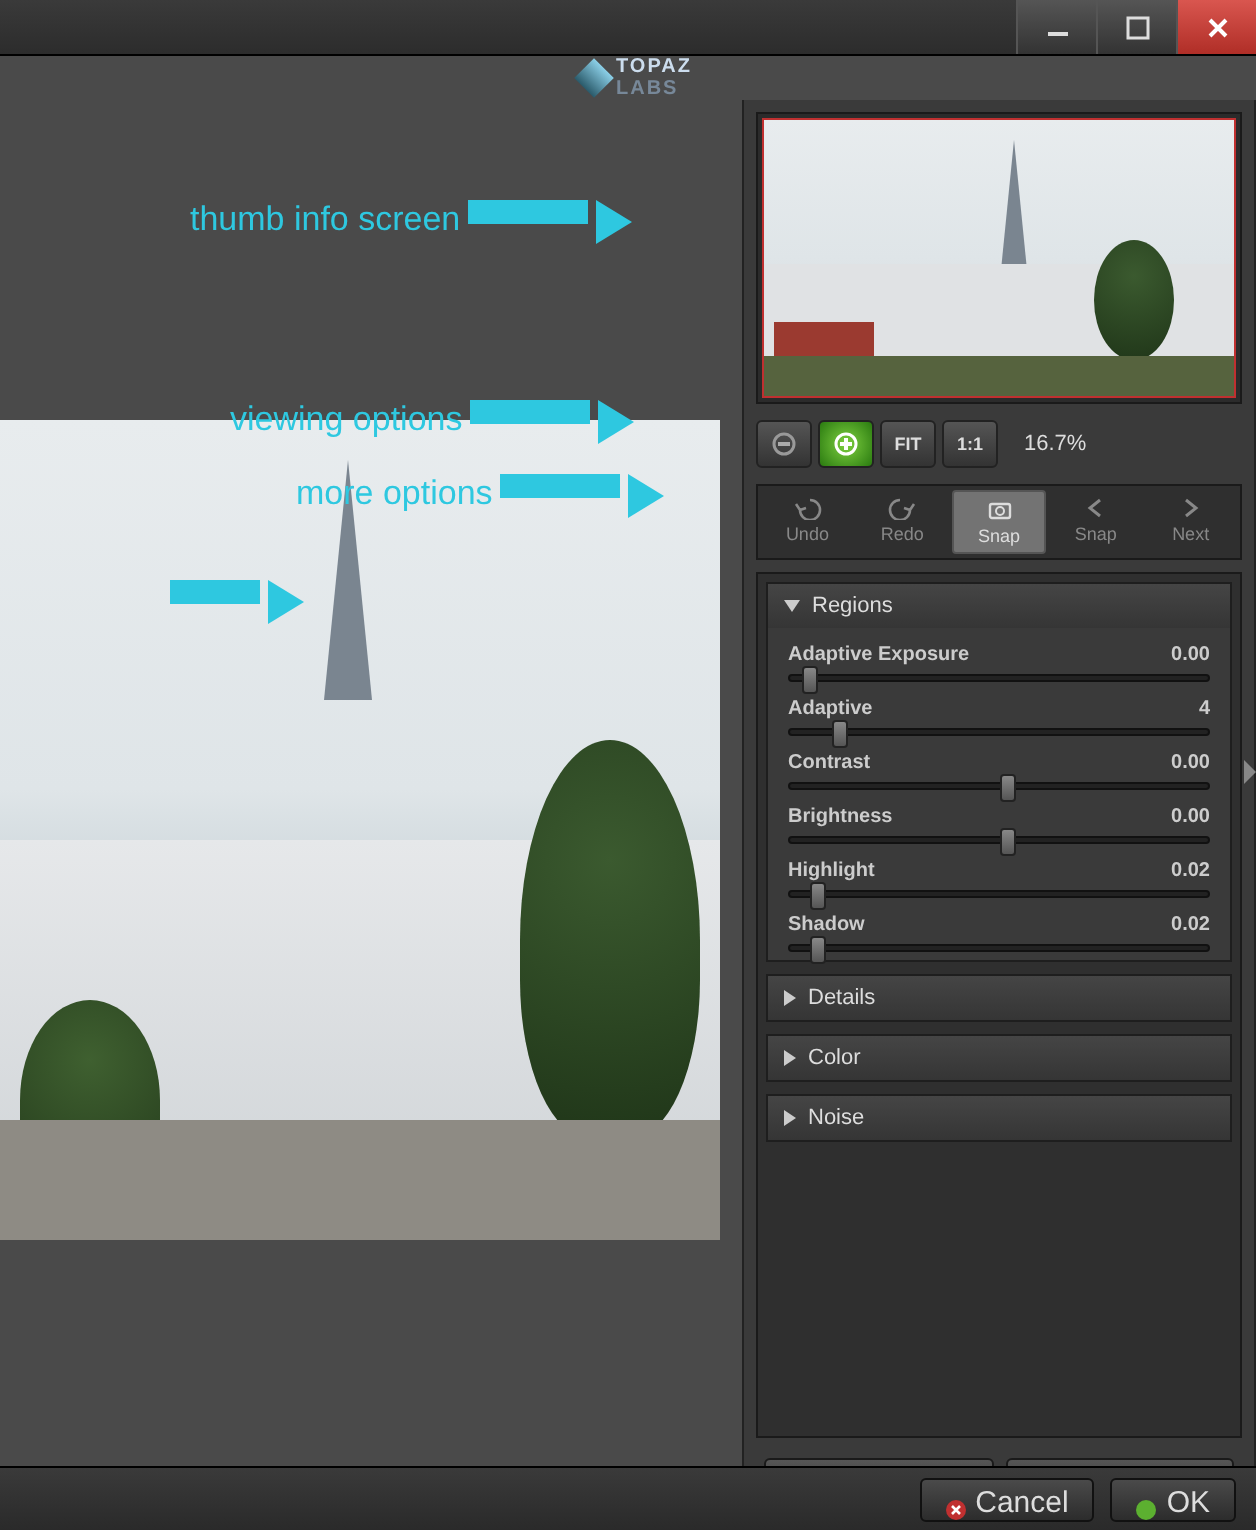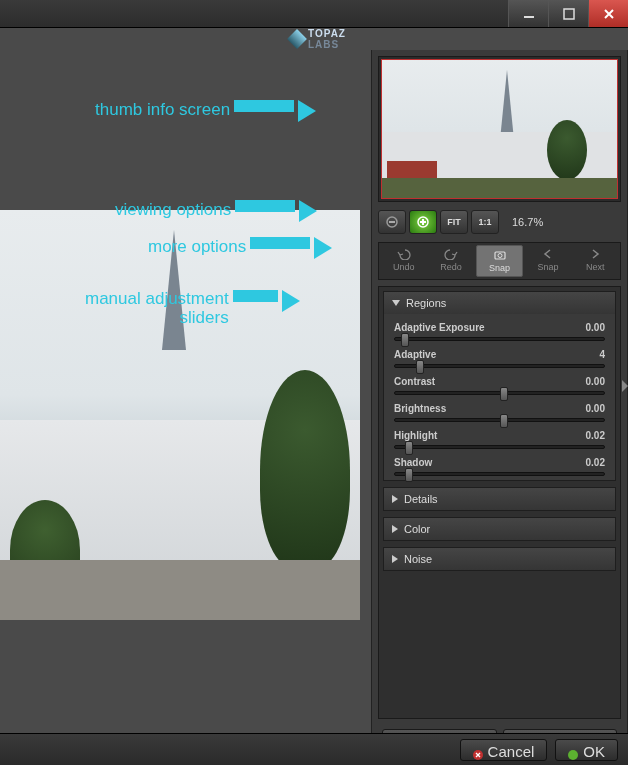--- a/index.html
+++ b/index.html
@@ -315,16 +315,15 @@
   <span>viewing options</span>
   <span class="arrow-body"></span>
     <span class="arrow-head"></span>
 </div>
 <div class="annot a3">
   <span>more options</span>
   <span class="arrow-body"></span>
     <span class="arrow-head"></span>
 </div>
 <div class="annot a4">
-  <span class="txt">manual adjustment<br>sliders</span>
   <span class="arrow-body"></span>
     <span class="arrow-head"></span>
 </div>
 
 </body></html>

